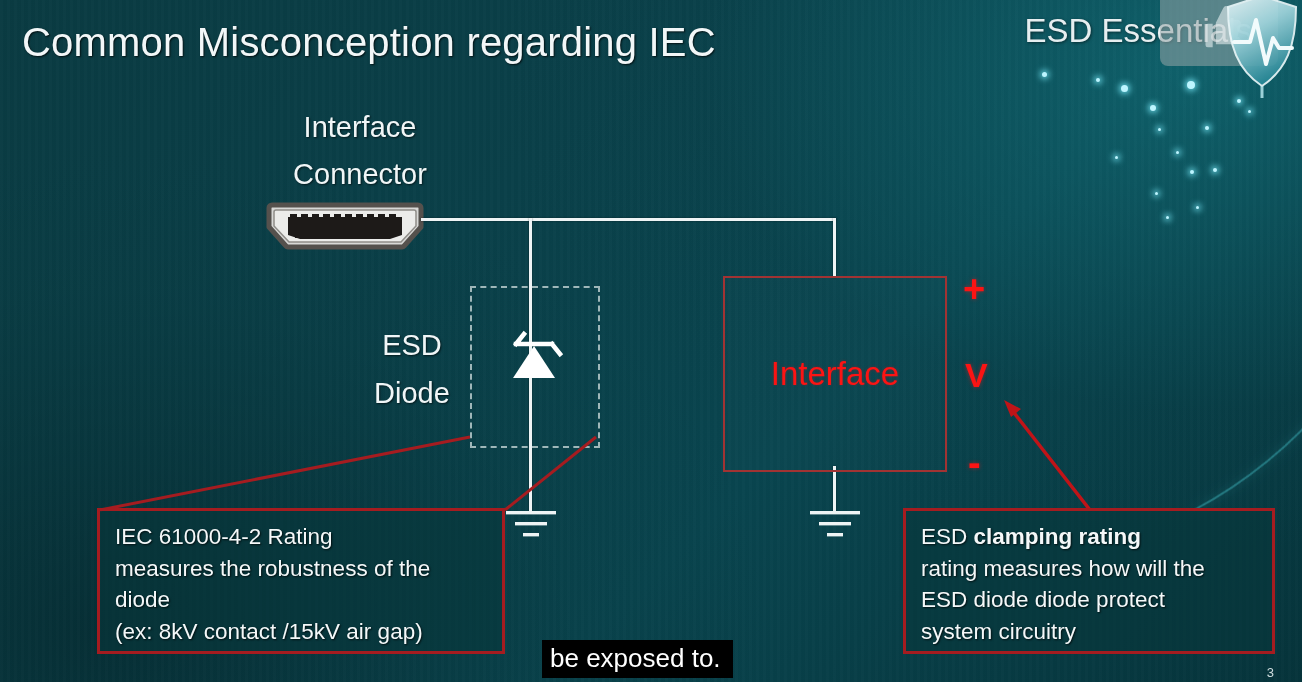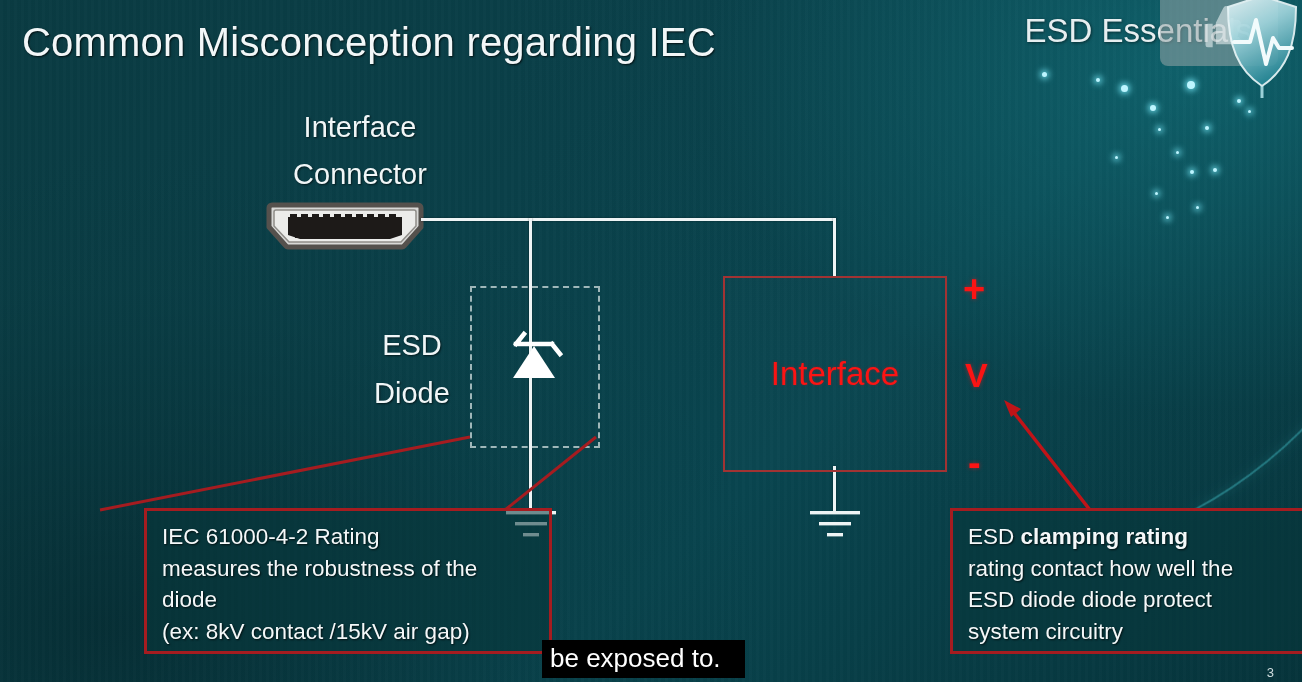--- a/index.html
+++ b/index.html
@@ -148,40 +148,39 @@
     font-weight: bold;
     text-shadow: 0 0 4px rgba(255,20,20,0.5);
   }
 
   
   .callout {
     position: absolute;
     border: 3px solid #a51c20;
     background: rgba(8,54,58,0.55);
     box-sizing: border-box;
-    margin-left: 47px;
   }
   .callout-text {
     font-size: 22.5px;
     line-height: 1.41;
     color: #f4f8f9;
     text-shadow: 1px 1px 2px rgba(0,0,0,0.75);
     padding: 10px 0 0 15px;
   }
   .callout-text b { font-weight: bold; }
 
   
   .subtitle {
     position: absolute;
     left: 542px; top: 640px;
     background: #000;
     color: #fff;
     font-size: 26px;
     line-height: 1.25;
-    padding: 2px 24px 3px 8px;
+    padding: 2px 12px 3px 8px;
     white-space: nowrap;
   }
 
   .page-num {
     position: absolute;
     right: 28px; bottom: 2px;
     font-size: 13px;
     color: #cfdcde;
   }
 
@@ -335,21 +334,21 @@
       <div>diode</div>
       <div>(ex: 8kV contact /15kV air gap)</div>
     </div>
   </div>
 
   <div class="callout" style="left:903px;top:508px;width:372px;height:146px;">
     <div class="callout-text">
       <div>
         <span>ESD </span><b>clamping rating</b>
       </div>
-      <div>rating contact how well the</div>
+      <div>rating measures how will the</div>
       <div>ESD diode diode protect</div>
       <div>system circuitry</div>
     </div>
   </div>
 
   <div class="subtitle">be exposed to.</div>
 
   <div class="page-num">3</div>
 
 </div>

